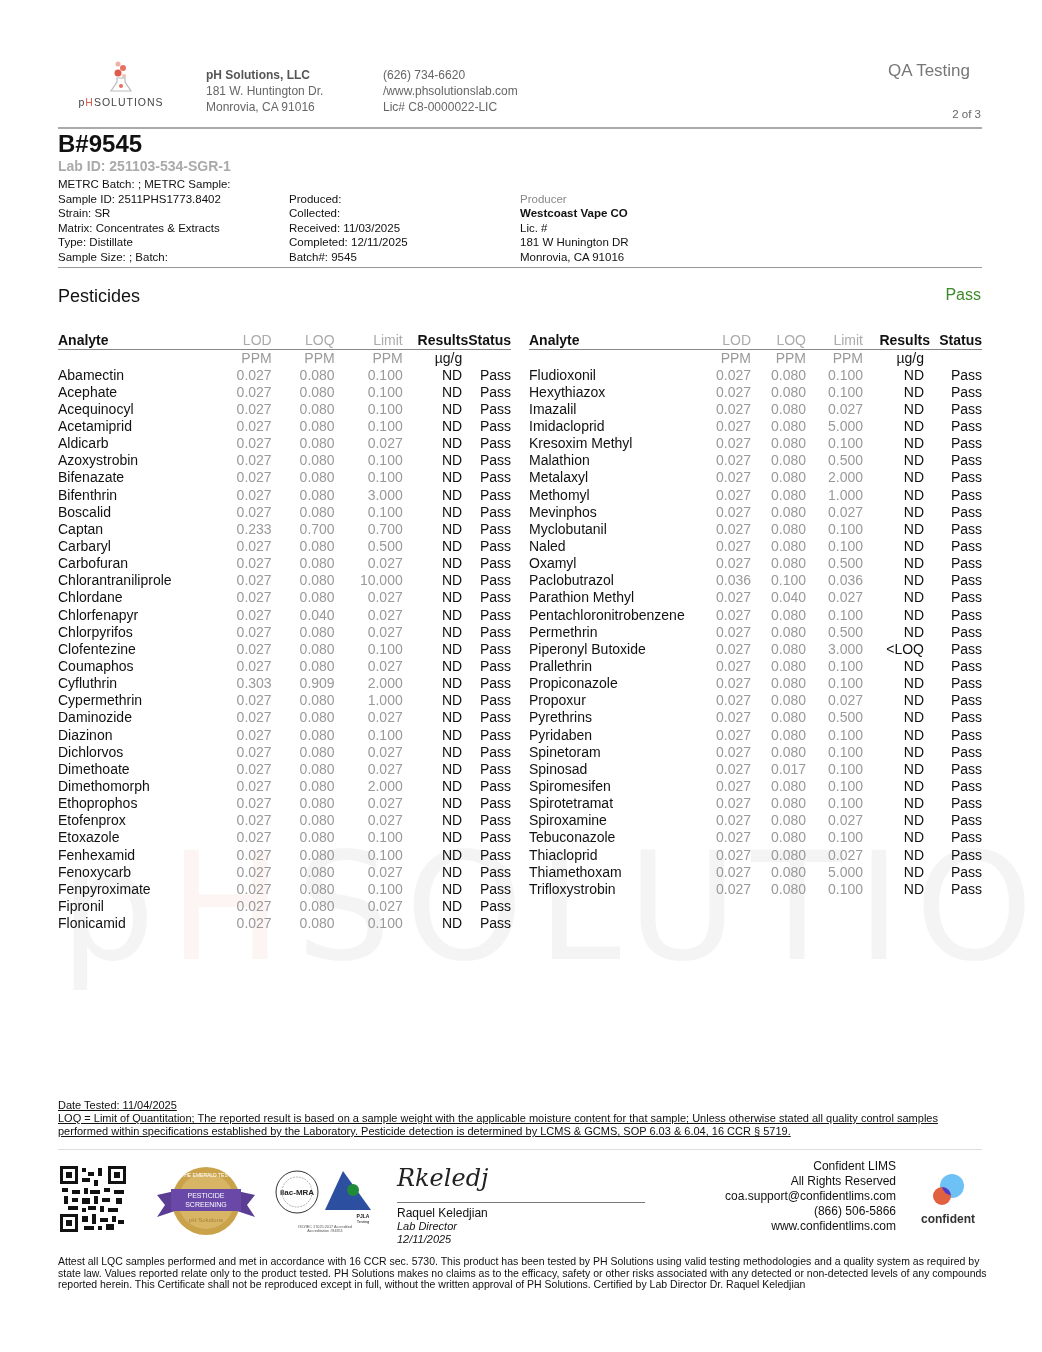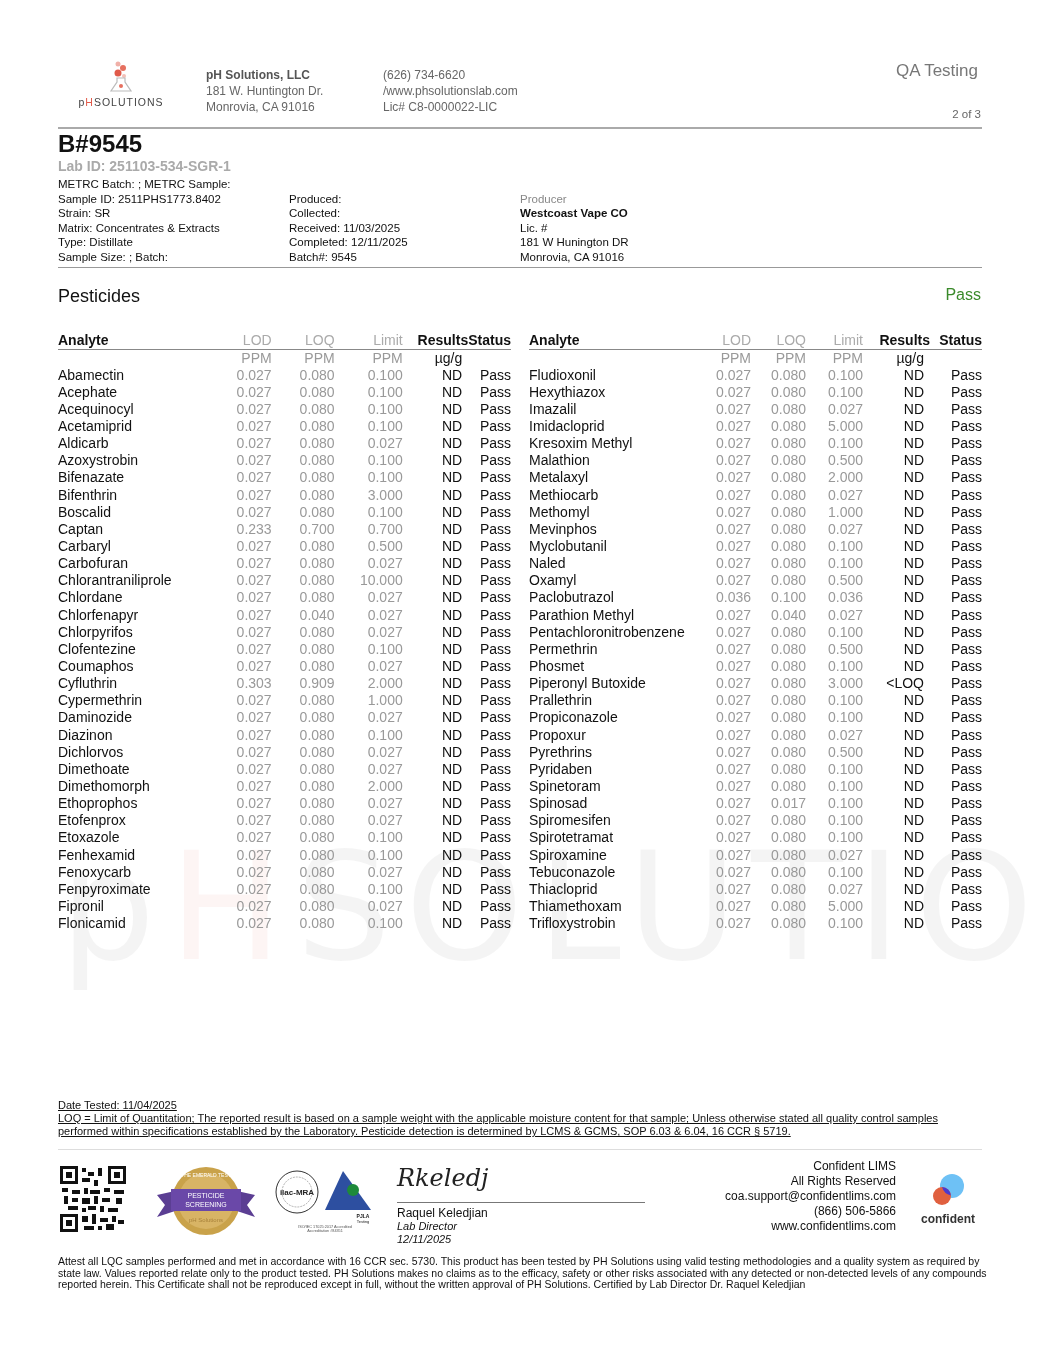--- a/index.html
+++ b/index.html
@@ -8,21 +8,21 @@
       font-family: "Liberation Sans", sans-serif; color: #111;
       position: relative; overflow: hidden;
     }
     .abs { position: absolute; }
     .hdr-logo { left: 76px; top: 58px; width: 90px; height: 56px; text-align: center; }
     .hdr-logo .flask { display:block; margin: 0 auto; }
     .hdr-logo .brand { font-size: 10.5px; letter-spacing: 1px; color:#444; margin-top: 2px; }
     .hdr-logo .brand .h { color: #e05a4a; }
     .hdr-col { font-size: 12px; line-height: 16px; color: #666; }
     .hdr-col .bold { font-weight: bold; color: #555; }
-    .qa { right: 64px; top: 61px; font-size: 17px; color: #777; }
+    .qa { right: 72px; top: 61px; font-size: 17px; color: #777; }
     .pageno { right: 61px; top: 108px; font-size: 11.5px; color: #666; }
     .rule { left: 58px; width: 924px; height: 2px; background: #aaa; }
     .batch { left: 58px; top: 130px; font-size: 24px; font-weight: bold; color: #111; }
     .labid { left: 58px; top: 158px; font-size: 14px; font-weight: bold; color: #aaa; text-align: center; }
     .info { font-size: 11.5px; line-height: 14.6px; color: #111; }
     .info .muted { color: #888; }
     .info .bold { font-weight: bold; }
     .sect-title { left: 58px; top: 286px; font-size: 18px; color: #111; }
     .sect-pass { right: 61px; top: 286px; font-size: 16px; color: #3a8a2a; }
     table.pest { position: absolute; top: 332px; border-collapse: collapse; font-size: 14px; }
@@ -492,28 +492,20 @@
       </tr>
       <tr>
         <td class="col-an">Metalaxyl</td>
         <td class="g">0.027</td>
         <td class="g">0.080</td>
         <td class="g">2.000</td>
         <td class="r" style="padding-right: 6px;">ND</td>
         <td class="r">Pass</td>
       </tr>
       <tr>
-        <td class="col-an">Methiocarb</td>
-        <td class="g">0.027</td>
-        <td class="g">0.080</td>
-        <td class="g">0.027</td>
-        <td class="r" style="padding-right: 6px;">ND</td>
-        <td class="r">Pass</td>
-      </tr>
-      <tr>
         <td class="col-an">Methomyl</td>
         <td class="g">0.027</td>
         <td class="g">0.080</td>
         <td class="g">1.000</td>
         <td class="r" style="padding-right: 6px;">ND</td>
         <td class="r">Pass</td>
       </tr>
       <tr>
         <td class="col-an">Mevinphos</td>
         <td class="g">0.027</td>
@@ -568,28 +560,20 @@
         <td class="g">0.080</td>
         <td class="g">0.100</td>
         <td class="r" style="padding-right: 6px;">ND</td>
         <td class="r">Pass</td>
       </tr>
       <tr>
         <td class="col-an">Permethrin</td>
         <td class="g">0.027</td>
         <td class="g">0.080</td>
         <td class="g">0.500</td>
-        <td class="r" style="padding-right: 6px;">ND</td>
-        <td class="r">Pass</td>
-      </tr>
-      <tr>
-        <td class="col-an">Phosmet</td>
-        <td class="g">0.027</td>
-        <td class="g">0.080</td>
-        <td class="g">0.100</td>
         <td class="r" style="padding-right: 6px;">ND</td>
         <td class="r">Pass</td>
       </tr>
       <tr>
         <td class="col-an">Piperonyl Butoxide</td>
         <td class="g">0.027</td>
         <td class="g">0.080</td>
         <td class="g">3.000</td>
         <td class="r" style="padding-right: 6px;">&lt;LOQ</td>
         <td class="r">Pass</td>

